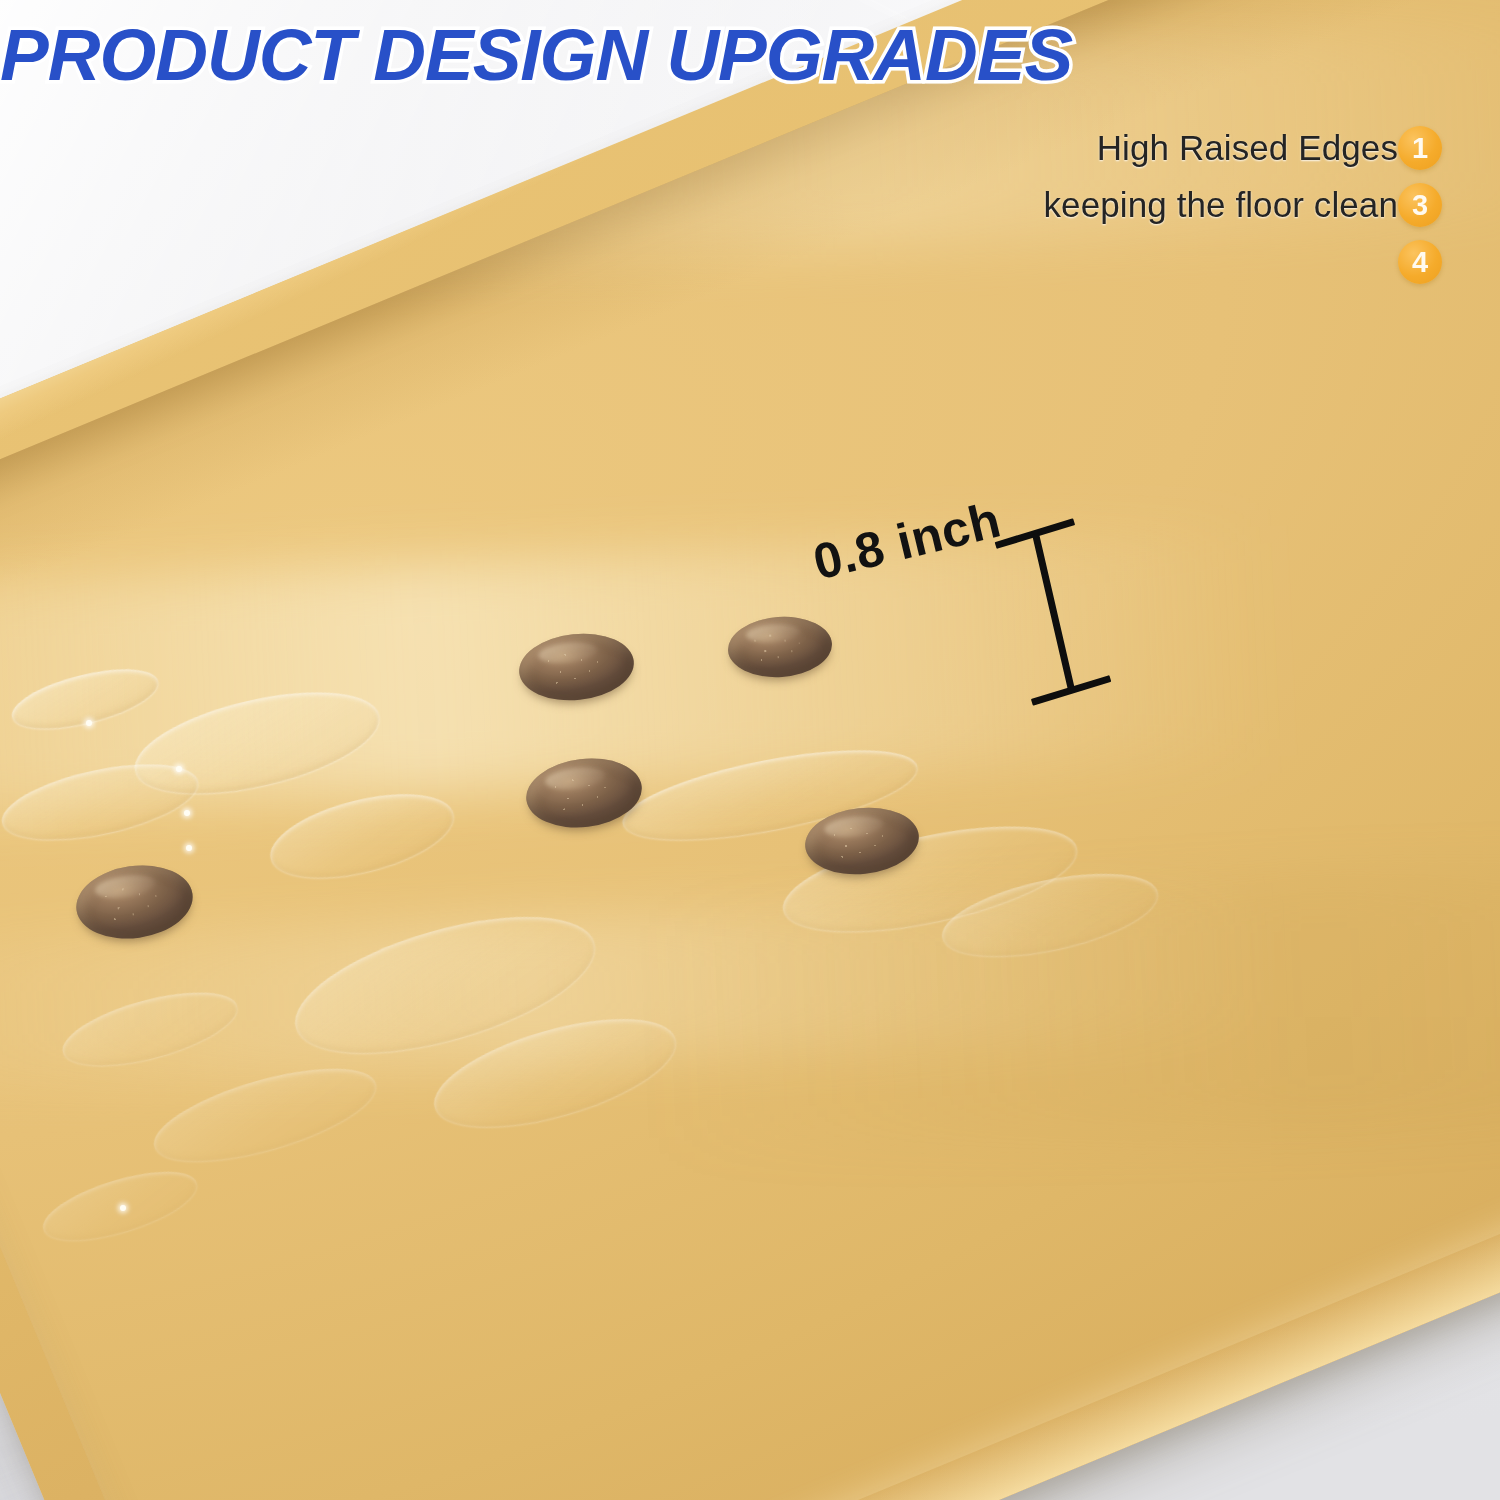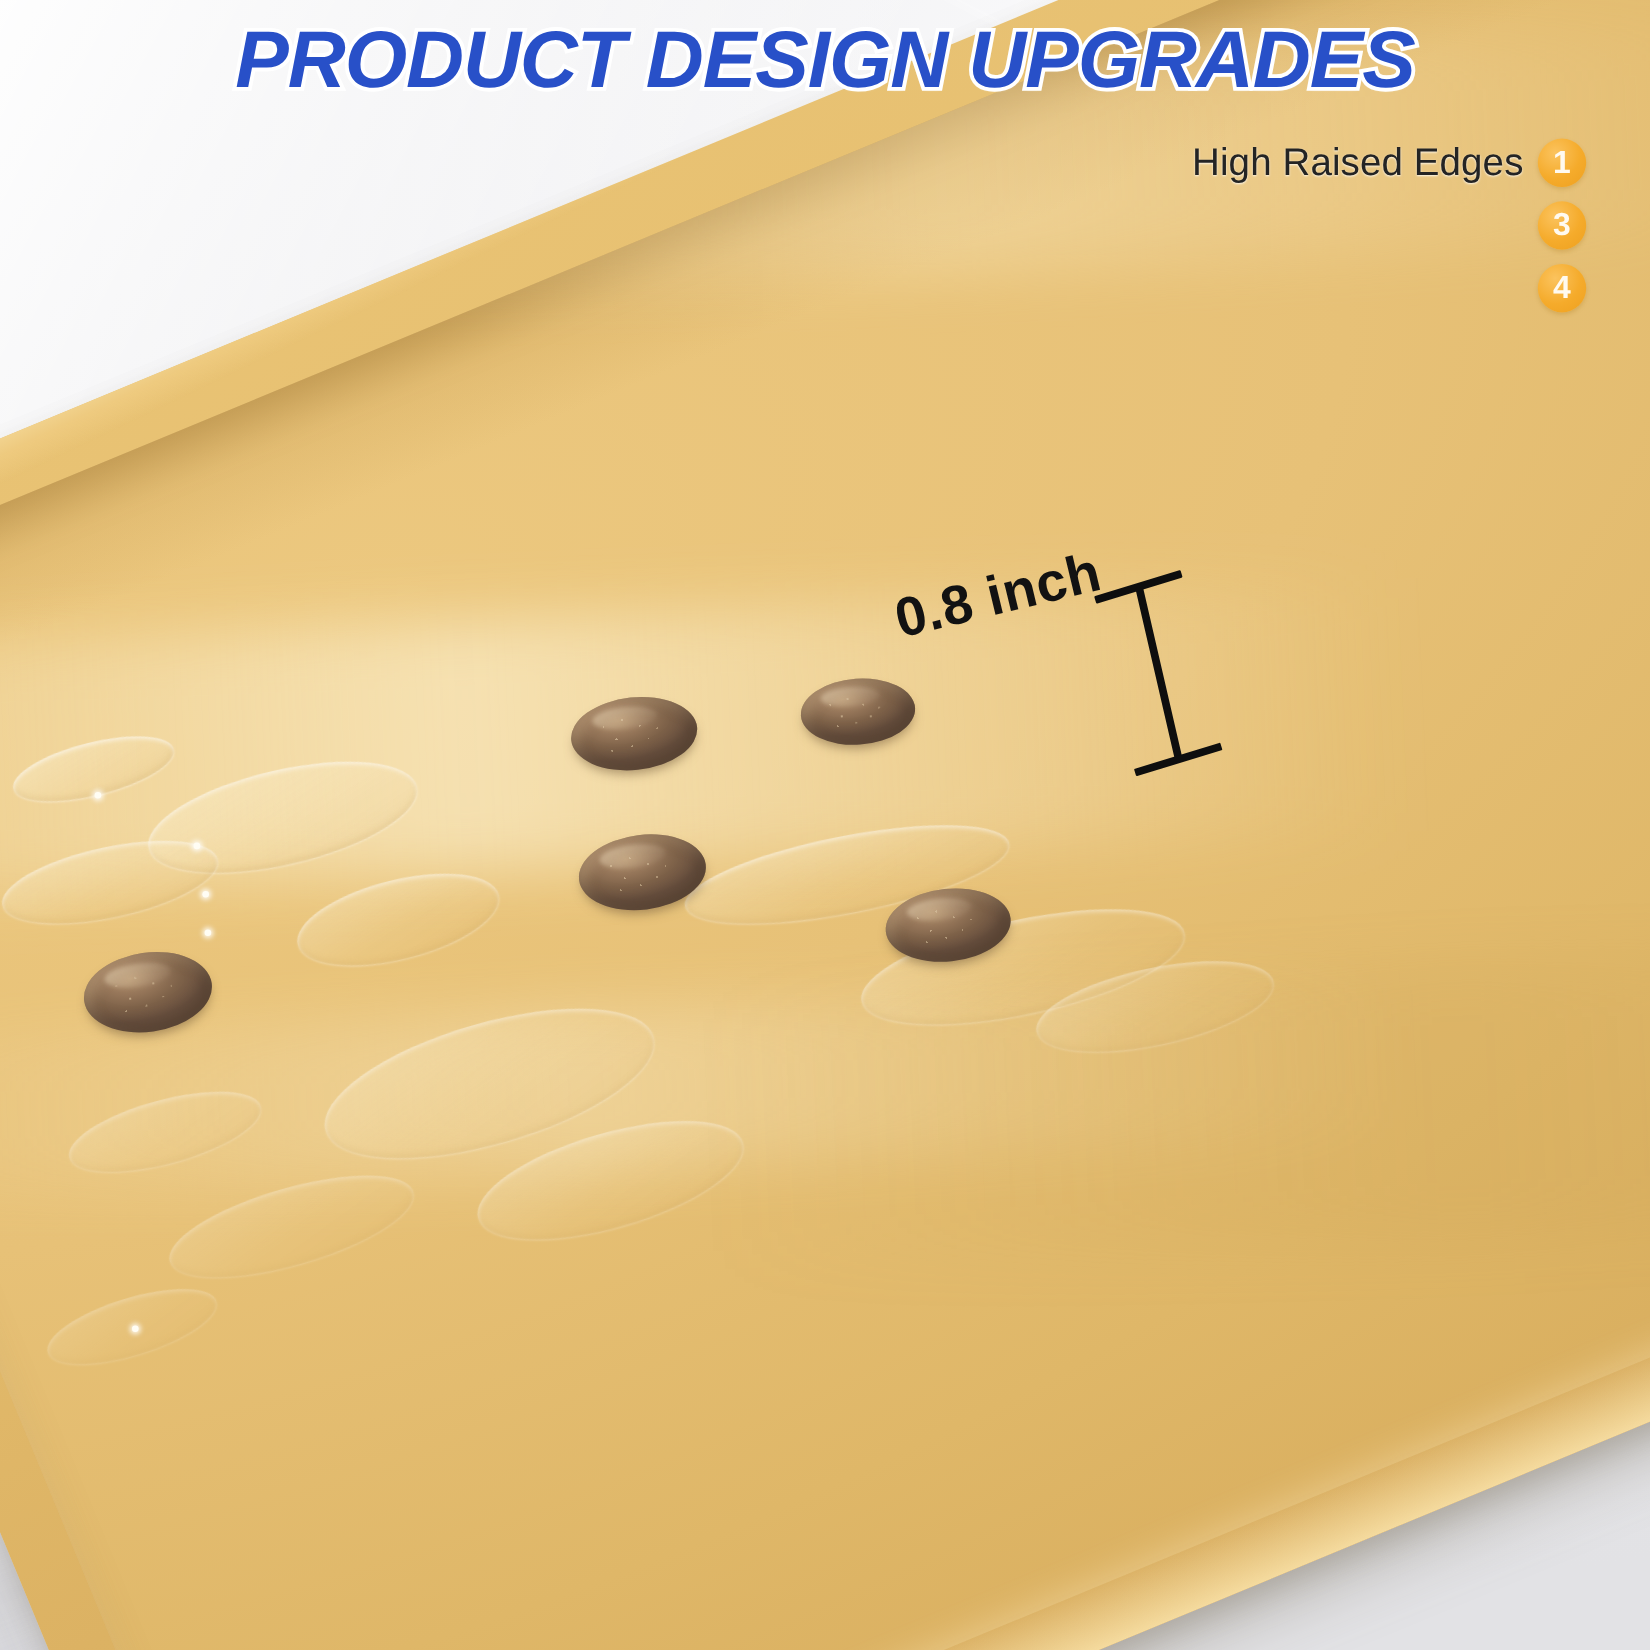--- a/index.html
+++ b/index.html
@@ -95,31 +95,31 @@
       radial-gradient(1.7px 1.7px at 33% 56%, #e6d0ac 60%, transparent 61%),
       radial-gradient(1.3px 1.3px at 63% 60%, #d2bb98 60%, transparent 61%),
       radial-gradient(1.5px 1.5px at 47% 70%, #dcc6a2 60%, transparent 61%),
       radial-gradient(1.4px 1.4px at 72% 45%, #cdb490 60%, transparent 61%),
       radial-gradient(1.6px 1.6px at 28% 74%, #d8c29e 60%, transparent 61%);
   }
   .kib .gloss{position:absolute;left:18%;top:12%;width:52%;height:30%;border-radius:50%;
     background:linear-gradient(150deg,rgba(238,220,188,.55),rgba(238,220,188,0));filter:blur(2px);}
 
   
-  .headline{position:absolute;left:0;right:0;top:18px;text-align:center;
+  .headline{position:absolute;left:0;right:0;top:18px;
     font-size:73px;line-height:1;font-weight:bold;font-style:italic;
     letter-spacing:-1px;color:#2850c8;
     -webkit-text-stroke:7px #ffffff;paint-order:stroke fill;
     text-shadow:0 2px 3px rgba(255,255,255,.9);
     white-space:nowrap;
   }
 
   
   .bullets{position:absolute;right:58px;top:126px;width:900px;text-align:right;}
-  .brow{display:flex;align-items:center;justify-content:flex-end;gap:13px;margin-bottom:13px;}
+  .brow{display:flex;align-items:center;justify-content:flex-end;gap:0;margin-bottom:13px;}
   .btext{font-size:35px;color:#242424;letter-spacing:.1px;line-height:1.12;
          text-shadow:0 1px 2px rgba(255,255,255,.85);}
   .bnum{flex:0 0 auto;width:44px;height:44px;border-radius:50%;
         background:radial-gradient(circle at 36% 30%, #fbc35e 0%, #f5ab2b 55%, #eea01f 100%);
         color:#fffaf0;font-size:29px;font-weight:bold;line-height:44px;text-align:center;
         box-shadow:0 2px 4px rgba(170,120,20,.28);}
 
   
   .dim-label{position:absolute;left:812px;top:512px;font-size:50px;font-weight:bold;color:#121212;
              transform:rotate(-13.5deg);letter-spacing:.5px;white-space:nowrap;}
@@ -200,20 +200,21 @@
   </div>
 
   <div class="headline">PRODUCT DESIGN UPGRADES</div>
 
   <div class="bullets" id="bullet-list">
       <div class="brow">
         <div class="btext">High Raised Edges</div>
         <div class="bnum">1</div>
       </div>
       <div class="brow">
+        <div class="btext">keeping the floor clean</div>
         <div class="bnum">3</div>
       </div>
       <div class="brow">
         <div class="bnum">4</div>
       </div>
     </div>
 
 </div>
 
 </body></html>

